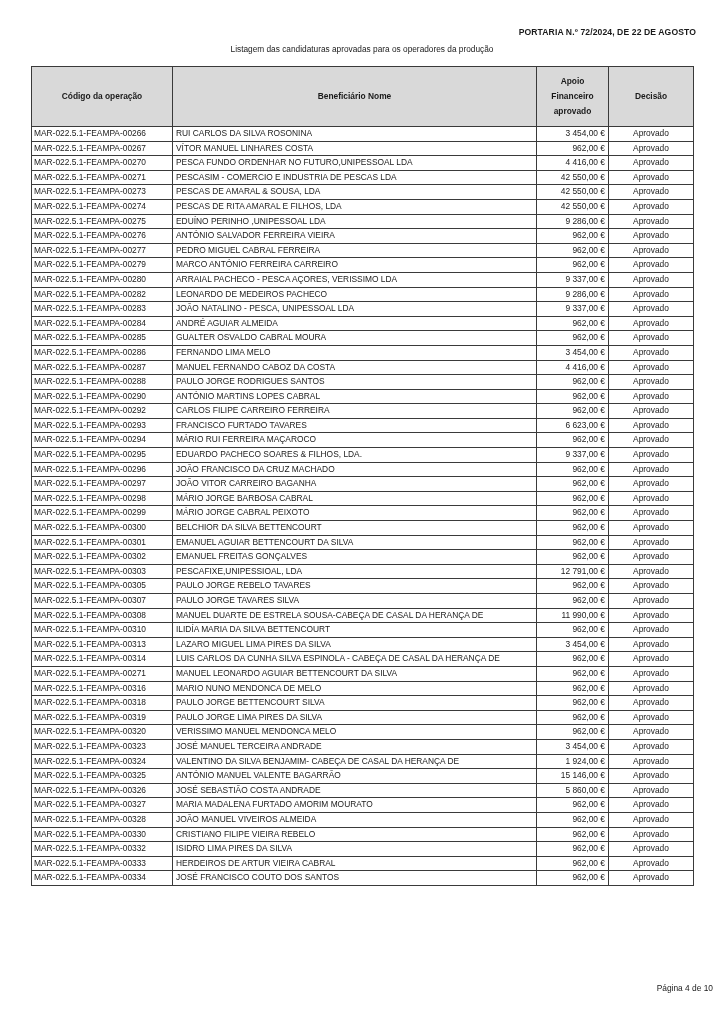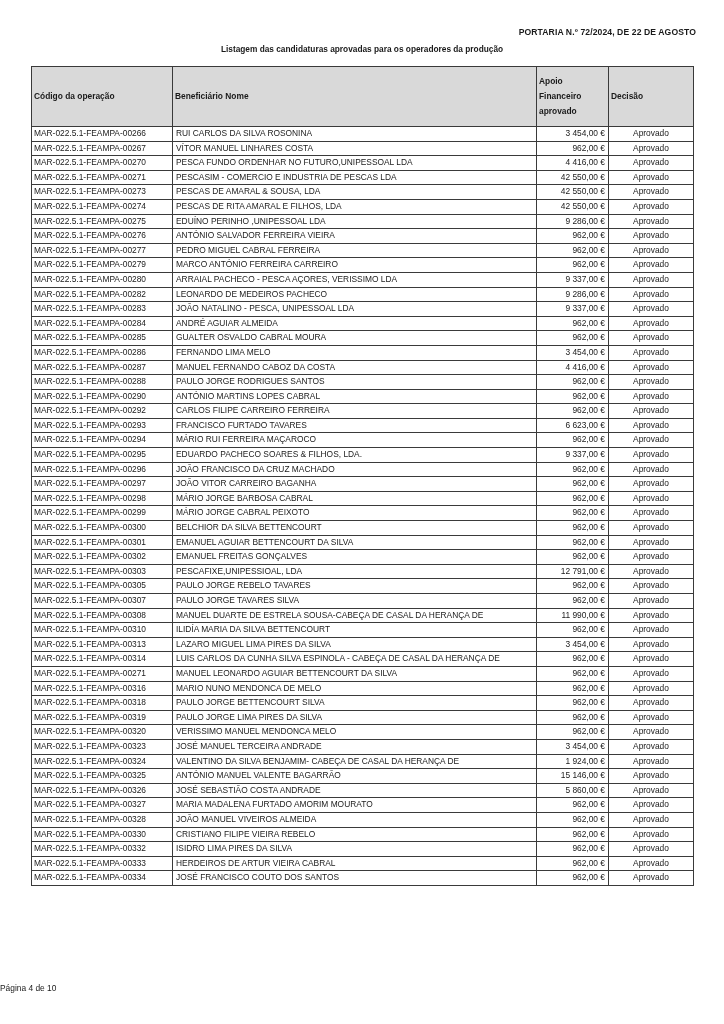--- a/index.html
+++ b/index.html
@@ -7,50 +7,50 @@
     width: 724px; height: 1024px; position: relative; overflow: hidden;
     font-family: "Liberation Sans", "DejaVu Sans", sans-serif;
     color: #1a1a1a;
   }
   .doc-title {
     position: absolute; left: 0; width: 676px; top: 27px;
     text-align: right; font-weight: bold; font-size: 8.6px; letter-spacing: 0.1px; margin-left: 20px;
   }
   .doc-subtitle {
     position: absolute; left: 0; width: 724px; top: 44px;
-    text-align: center; font-weight: bold; font-size: 8.3px;
+    text-align: center; font-weight: normal; font-size: 8.3px;
   }
   table.grid {
     position: absolute; left: 31px; top: 66px;
     border-collapse: collapse; table-layout: fixed;
     width: 662px;
   }
   table.grid col.c1 { width: 141px; }
   table.grid col.c2 { width: 364px; }
   table.grid col.c3 { width: 72px; }
   table.grid col.c4 { width: 85px; }
   table.grid th {
     background: #d9d9d9; font-weight: bold; font-size: 8.4px;
     border: 1px solid #3a3a3a; height: 59px; padding: 0 2px;
-    text-align: left; vertical-align: middle; line-height: 15px;
+    text-align: center; vertical-align: middle; line-height: 15px;
   }
   table.grid th.outer-top { border-top: 1.5px solid #3a3a3a; }
   table.grid td {
     border: 1px solid #3a3a3a;
     height: 13.6px; padding: 0 3px;
     font-size: 8.4px; line-height: 13.6px;
     white-space: nowrap; overflow: hidden;
   }
   table.grid td.code { padding-left: 2px; }
   table.grid td.name { padding-left: 3px; }
   table.grid td.amount { text-align: right; padding-right: 3px; }
   table.grid td.decision { text-align: center; }
   .page-number {
     position: absolute; left: 0; width: 713px; top: 983px;
-    text-align: left; font-size: 8.4px;
+    text-align: right; font-size: 8.4px;
   }
 </style>
 </head>
 <body>
 
 <div class="doc-title">PORTARIA N.º 72/2024, DE 22 DE AGOSTO</div>
 <div class="doc-subtitle">Listagem das candidaturas aprovadas para os operadores da produção</div>
 
 <table class="grid">
   <colgroup>

